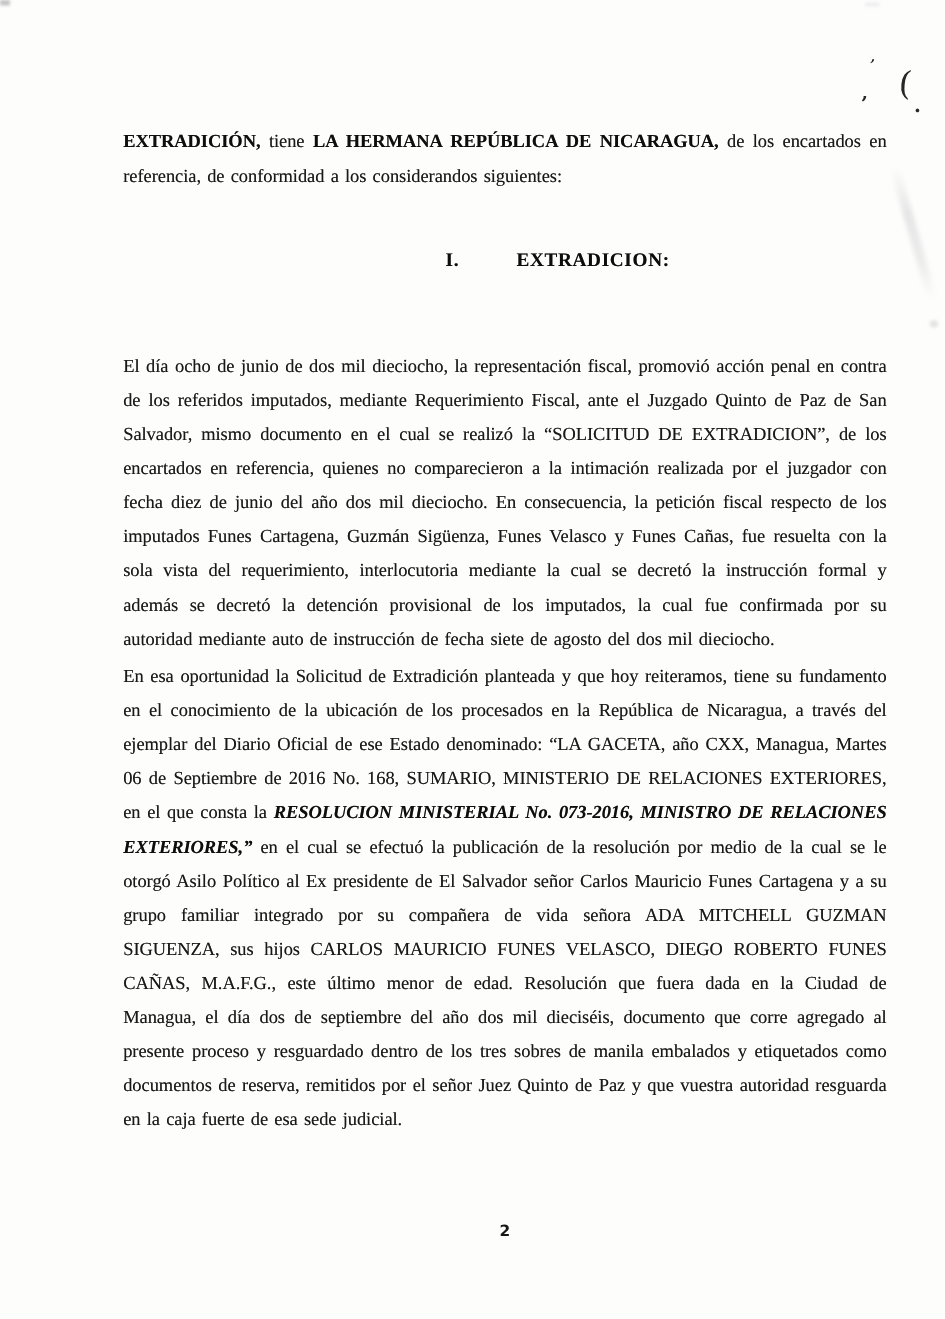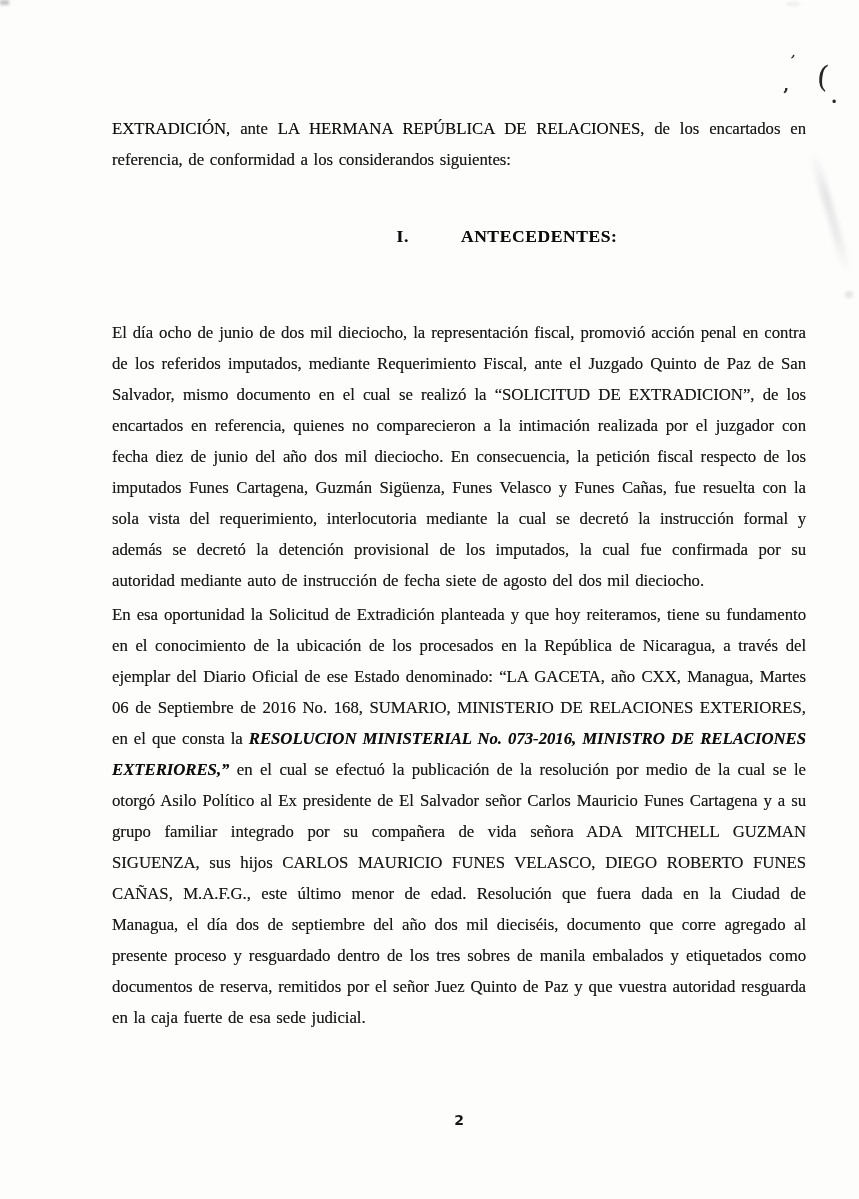--- a/index.html
+++ b/index.html
@@ -22,21 +22,21 @@
     width:694px;
     font-size:16.8px;
     line-height:31px;
     text-align:justify;
     letter-spacing:-0.05px;
     word-spacing:1.5px;
     color:#191919;
     text-shadow:0 0 0.4px rgba(20,20,20,0.55);
   }
   .intro{top:96px;}
-  .b{font-weight:400;color:#0e0e0e;}
+  .b{font-weight:700;color:#0e0e0e;}
   .bi{font-weight:700;font-style:italic;color:#0e0e0e;}
   .heading{
     top:221px;
     text-align:center;
     padding-left:48px;
     font-weight:700;
     letter-spacing:0.6px;
     font-size:17.5px;
     color:#0d0d0d;
   }
@@ -82,25 +82,25 @@
   .sm1{left:845px;top:291px;width:8px;height:7px;}
   .sm2{left:0px;top:0px;width:9px;height:5px;border-radius:0;background:rgba(90,90,95,0.35);}
   .sm3{left:786px;top:2px;width:14px;height:4px;background:rgba(140,140,145,0.12);border-radius:2px;}
 </style>
 </head>
 <body>
 
 <div class="page">
 
   <p class="block intro">
-    <span class="b">EXTRADICIÓN,</span><span> ante </span><span class="b">LA HERMANA REPÚBLICA DE RELACIONES,</span><span> de los encartados en referencia, de conformidad a los considerandos siguientes:</span>
+    <span class="b">EXTRADICIÓN,</span><span> tiene </span><span class="b">LA HERMANA REPÚBLICA DE NICARAGUA,</span><span> de los encartados en referencia, de conformidad a los considerandos siguientes:</span>
   </p>
 
   <div class="block heading">
-    <span class="numeral">I.</span><span>ANTECEDENTES:</span>
+    <span class="numeral">I.</span><span>EXTRADICION:</span>
   </div>
 
   <p class="block par1">El día ocho de junio de dos mil dieciocho, la representación fiscal, promovió acción penal en contra de los referidos imputados, mediante Requerimiento Fiscal, ante el Juzgado Quinto de Paz de San Salvador, mismo documento en el cual se realizó la “SOLICITUD DE EXTRADICION”, de los encartados en referencia, quienes no comparecieron a la intimación realizada por el juzgador con fecha diez de junio del año dos mil dieciocho. En consecuencia, la petición fiscal respecto de los imputados Funes Cartagena, Guzmán Sigüenza, Funes Velasco y Funes Cañas, fue resuelta con la sola vista del requerimiento, interlocutoria mediante la cual se decretó la instrucción formal y además se decretó la detención provisional de los imputados, la cual fue confirmada por su autoridad mediante auto de instrucción de fecha siete de agosto del dos mil dieciocho.</p>
 
   <p class="block par2">
     <span>En esa oportunidad la Solicitud de Extradición planteada y que hoy reiteramos, tiene su fundamento en el conocimiento de la ubicación de los procesados en la República de Nicaragua, a través del ejemplar del Diario Oficial de ese Estado denominado: “LA GACETA, año CXX, Managua, Martes 06 de Septiembre de 2016 No. 168, SUMARIO, MINISTERIO DE RELACIONES EXTERIORES, en el que consta la </span><span class="bi">RESOLUCION MINISTERIAL No. 073-2016, MINISTRO DE RELACIONES EXTERIORES,”</span><span> en el cual se efectuó la publicación de la resolución por medio de la cual se le otorgó Asilo Político al Ex presidente de El Salvador señor Carlos Mauricio Funes Cartagena y a su grupo familiar integrado por su compañera de vida señora ADA MITCHELL GUZMAN SIGUENZA, sus hijos CARLOS MAURICIO FUNES VELASCO, DIEGO ROBERTO FUNES CAÑAS, M.A.F.G., este último menor de edad. Resolución que fuera dada en la Ciudad de Managua, el día dos de septiembre del año dos mil dieciséis, documento que corre agregado al presente proceso y resguardado dentro de los tres sobres de manila embalados y etiquetados como documentos de reserva, remitidos por el señor Juez Quinto de Paz y que vuestra autoridad resguarda en la caja fuerte de esa sede judicial.</span>
   </p>
 
   <div class="page-number">2</div>
 

